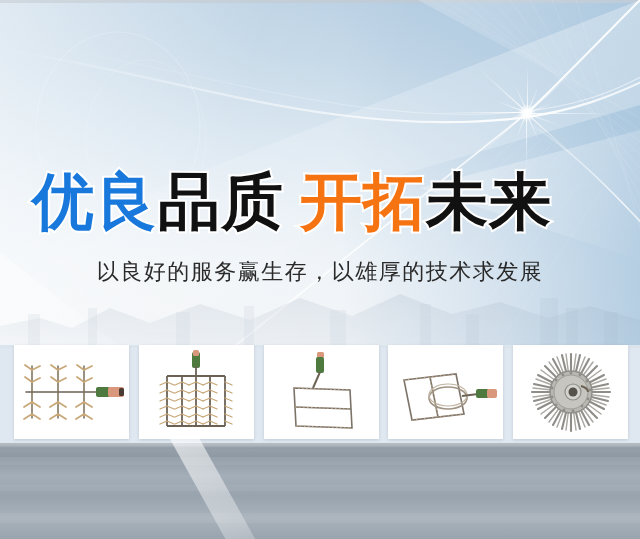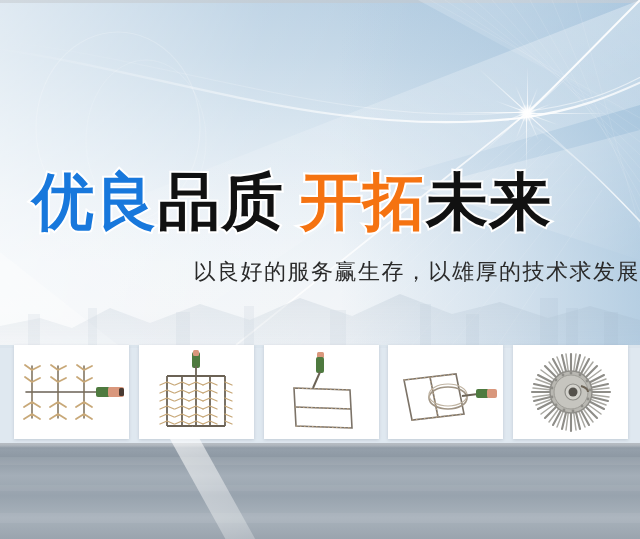--- a/index.html
+++ b/index.html
@@ -81,21 +81,21 @@
     paint-order:stroke fill;
     text-shadow:0 1px 1px rgba(255,255,255,.6);
   }
   .h-blue{color:#1878dc;}
   .h-dark{color:#111111;}
   .h-orange{color:#f57311;}
   .h-gap{display:inline-block;width:16px;}
 
   
   .subtitle{
-    position:absolute;left:0;top:257px;width:640px;text-align:right;
+    position:absolute;left:0;top:257px;width:640px;text-align:center;
     font-size:22px;line-height:30px;color:#2a2a2a;letter-spacing:1.5px;
     white-space:nowrap;
   }
 
   
   .cards{
     position:absolute;left:14px;top:345px;width:614px;height:94px;
     display:flex;justify-content:space-between;
   }
   .card{

